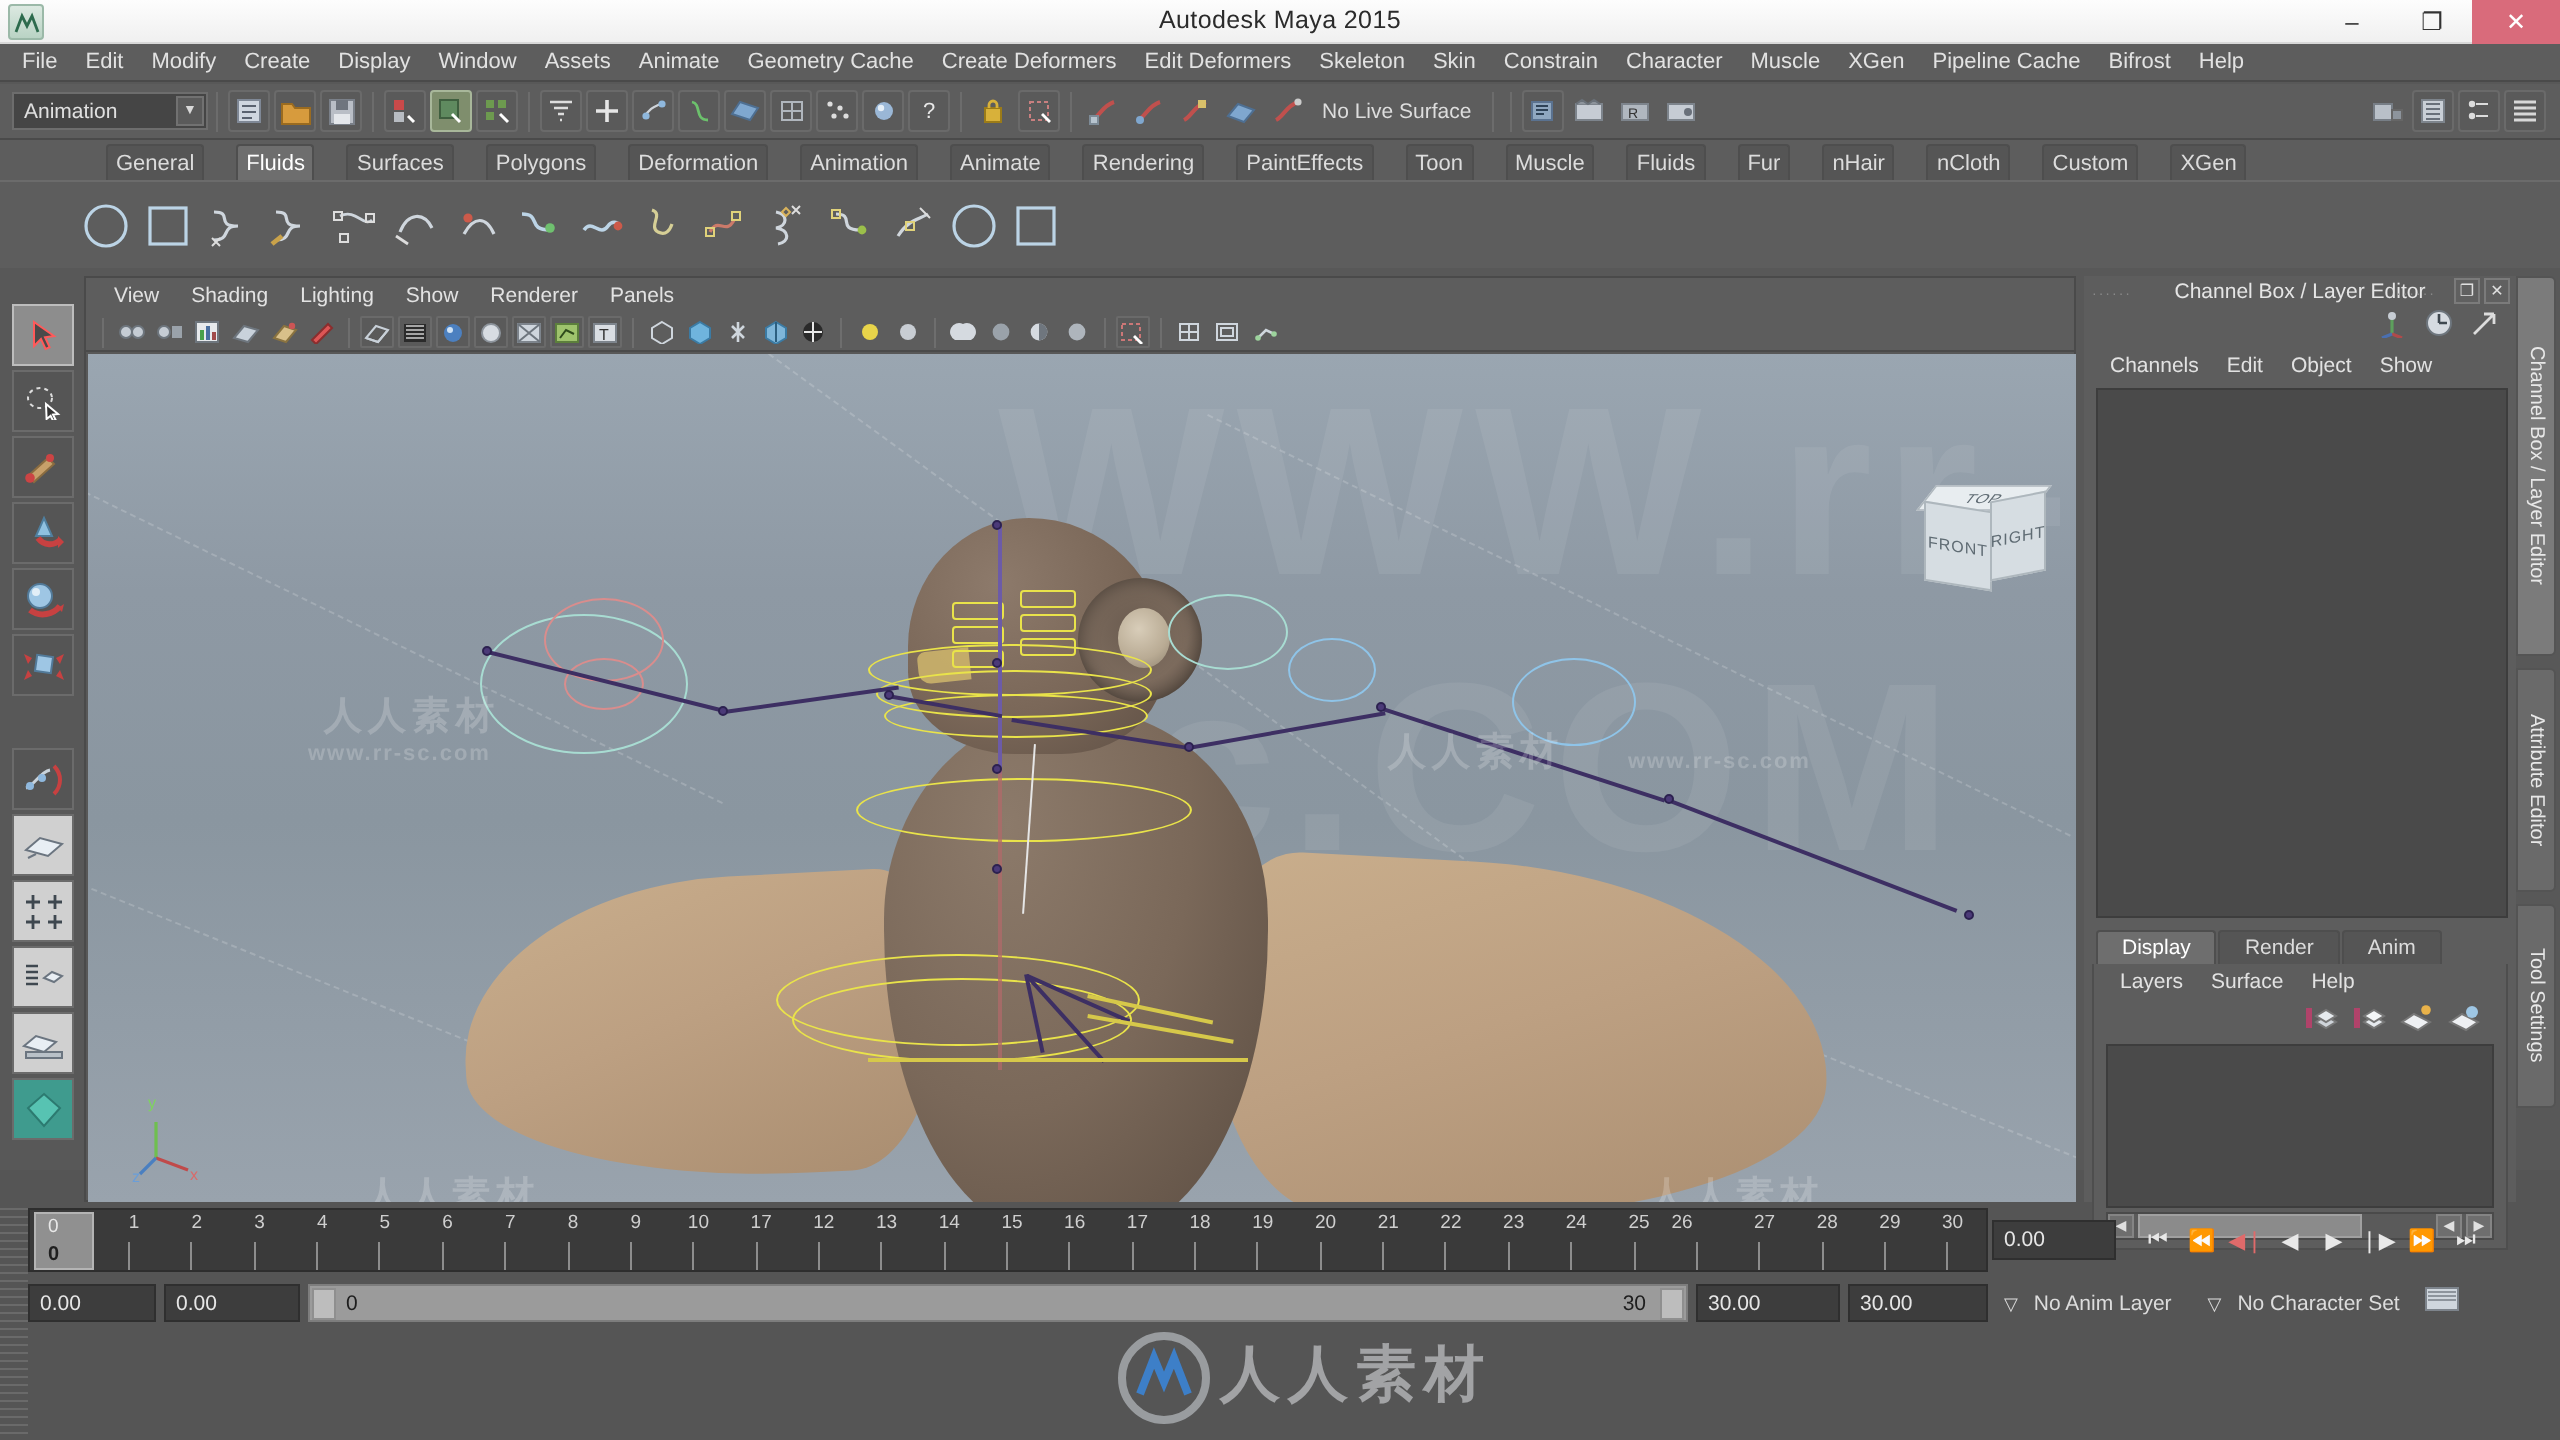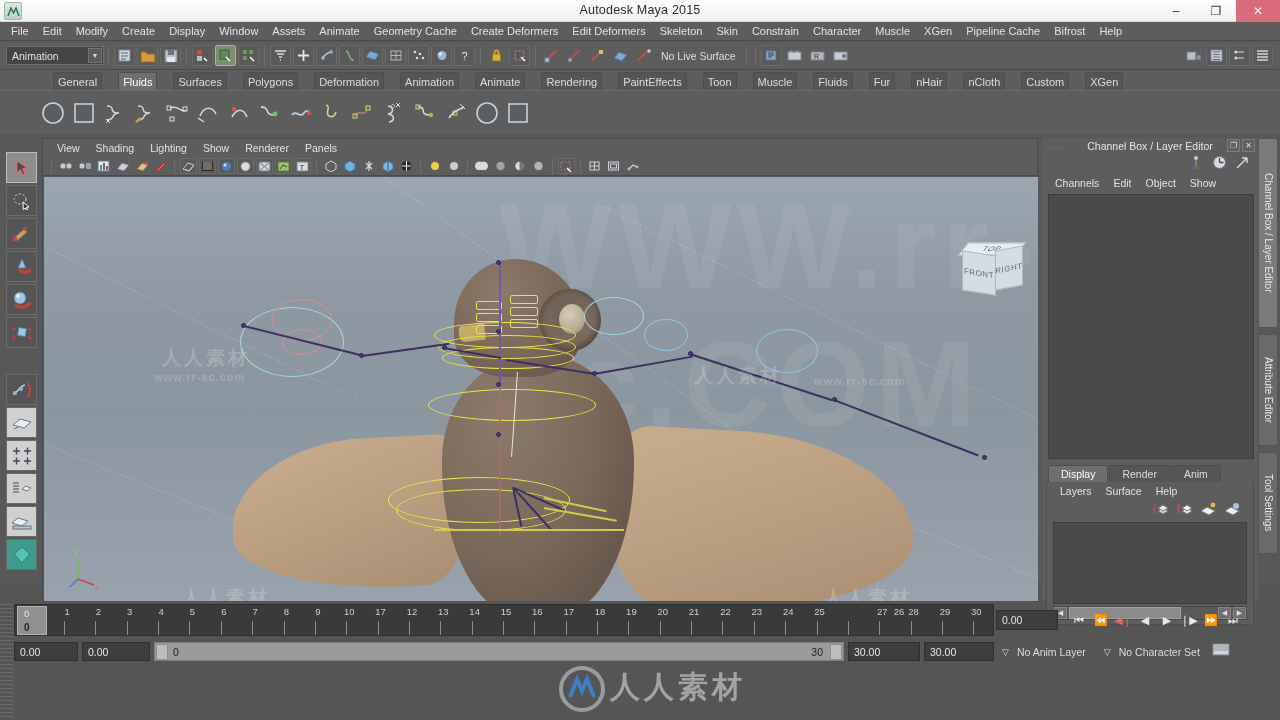--- a/index.html
+++ b/index.html
@@ -1176,21 +1176,21 @@
         <div class="ts-lbl" style="left: 679.129px;">21</div>
         <div class="ts-tick" style="left: 707.484px;"></div>
         <div class="ts-lbl" style="left: 710.484px;">22</div>
         <div class="ts-tick" style="left: 738.839px;"></div>
         <div class="ts-lbl" style="left: 741.839px;">23</div>
         <div class="ts-tick" style="left: 770.194px;"></div>
         <div class="ts-lbl" style="left: 773.194px;">24</div>
         <div class="ts-tick" style="left: 801.548px;"></div>
         <div class="ts-lbl" style="left: 804.548px;">25</div>
         <div class="ts-tick" style="left: 832.903px;"></div>
-        <div class="ts-lbl" style="left: 884px;">26</div>
+        <div class="ts-lbl" style="left: 826px;">26</div>
         <div class="ts-tick" style="left: 864.258px;"></div>
         <div class="ts-lbl" style="left: 867.258px;">27</div>
         <div class="ts-tick" style="left: 895.613px;"></div>
         <div class="ts-lbl" style="left: 898.613px;">28</div>
         <div class="ts-tick" style="left: 926.968px;"></div>
         <div class="ts-lbl" style="left: 929.968px; text-align: right;">29</div>
         <div class="ts-tick" style="left: 958.323px;"></div>
         <div class="ts-lbl" style="left: 961.323px;">30</div>
       </div>
     <div class="ts-cursor">

